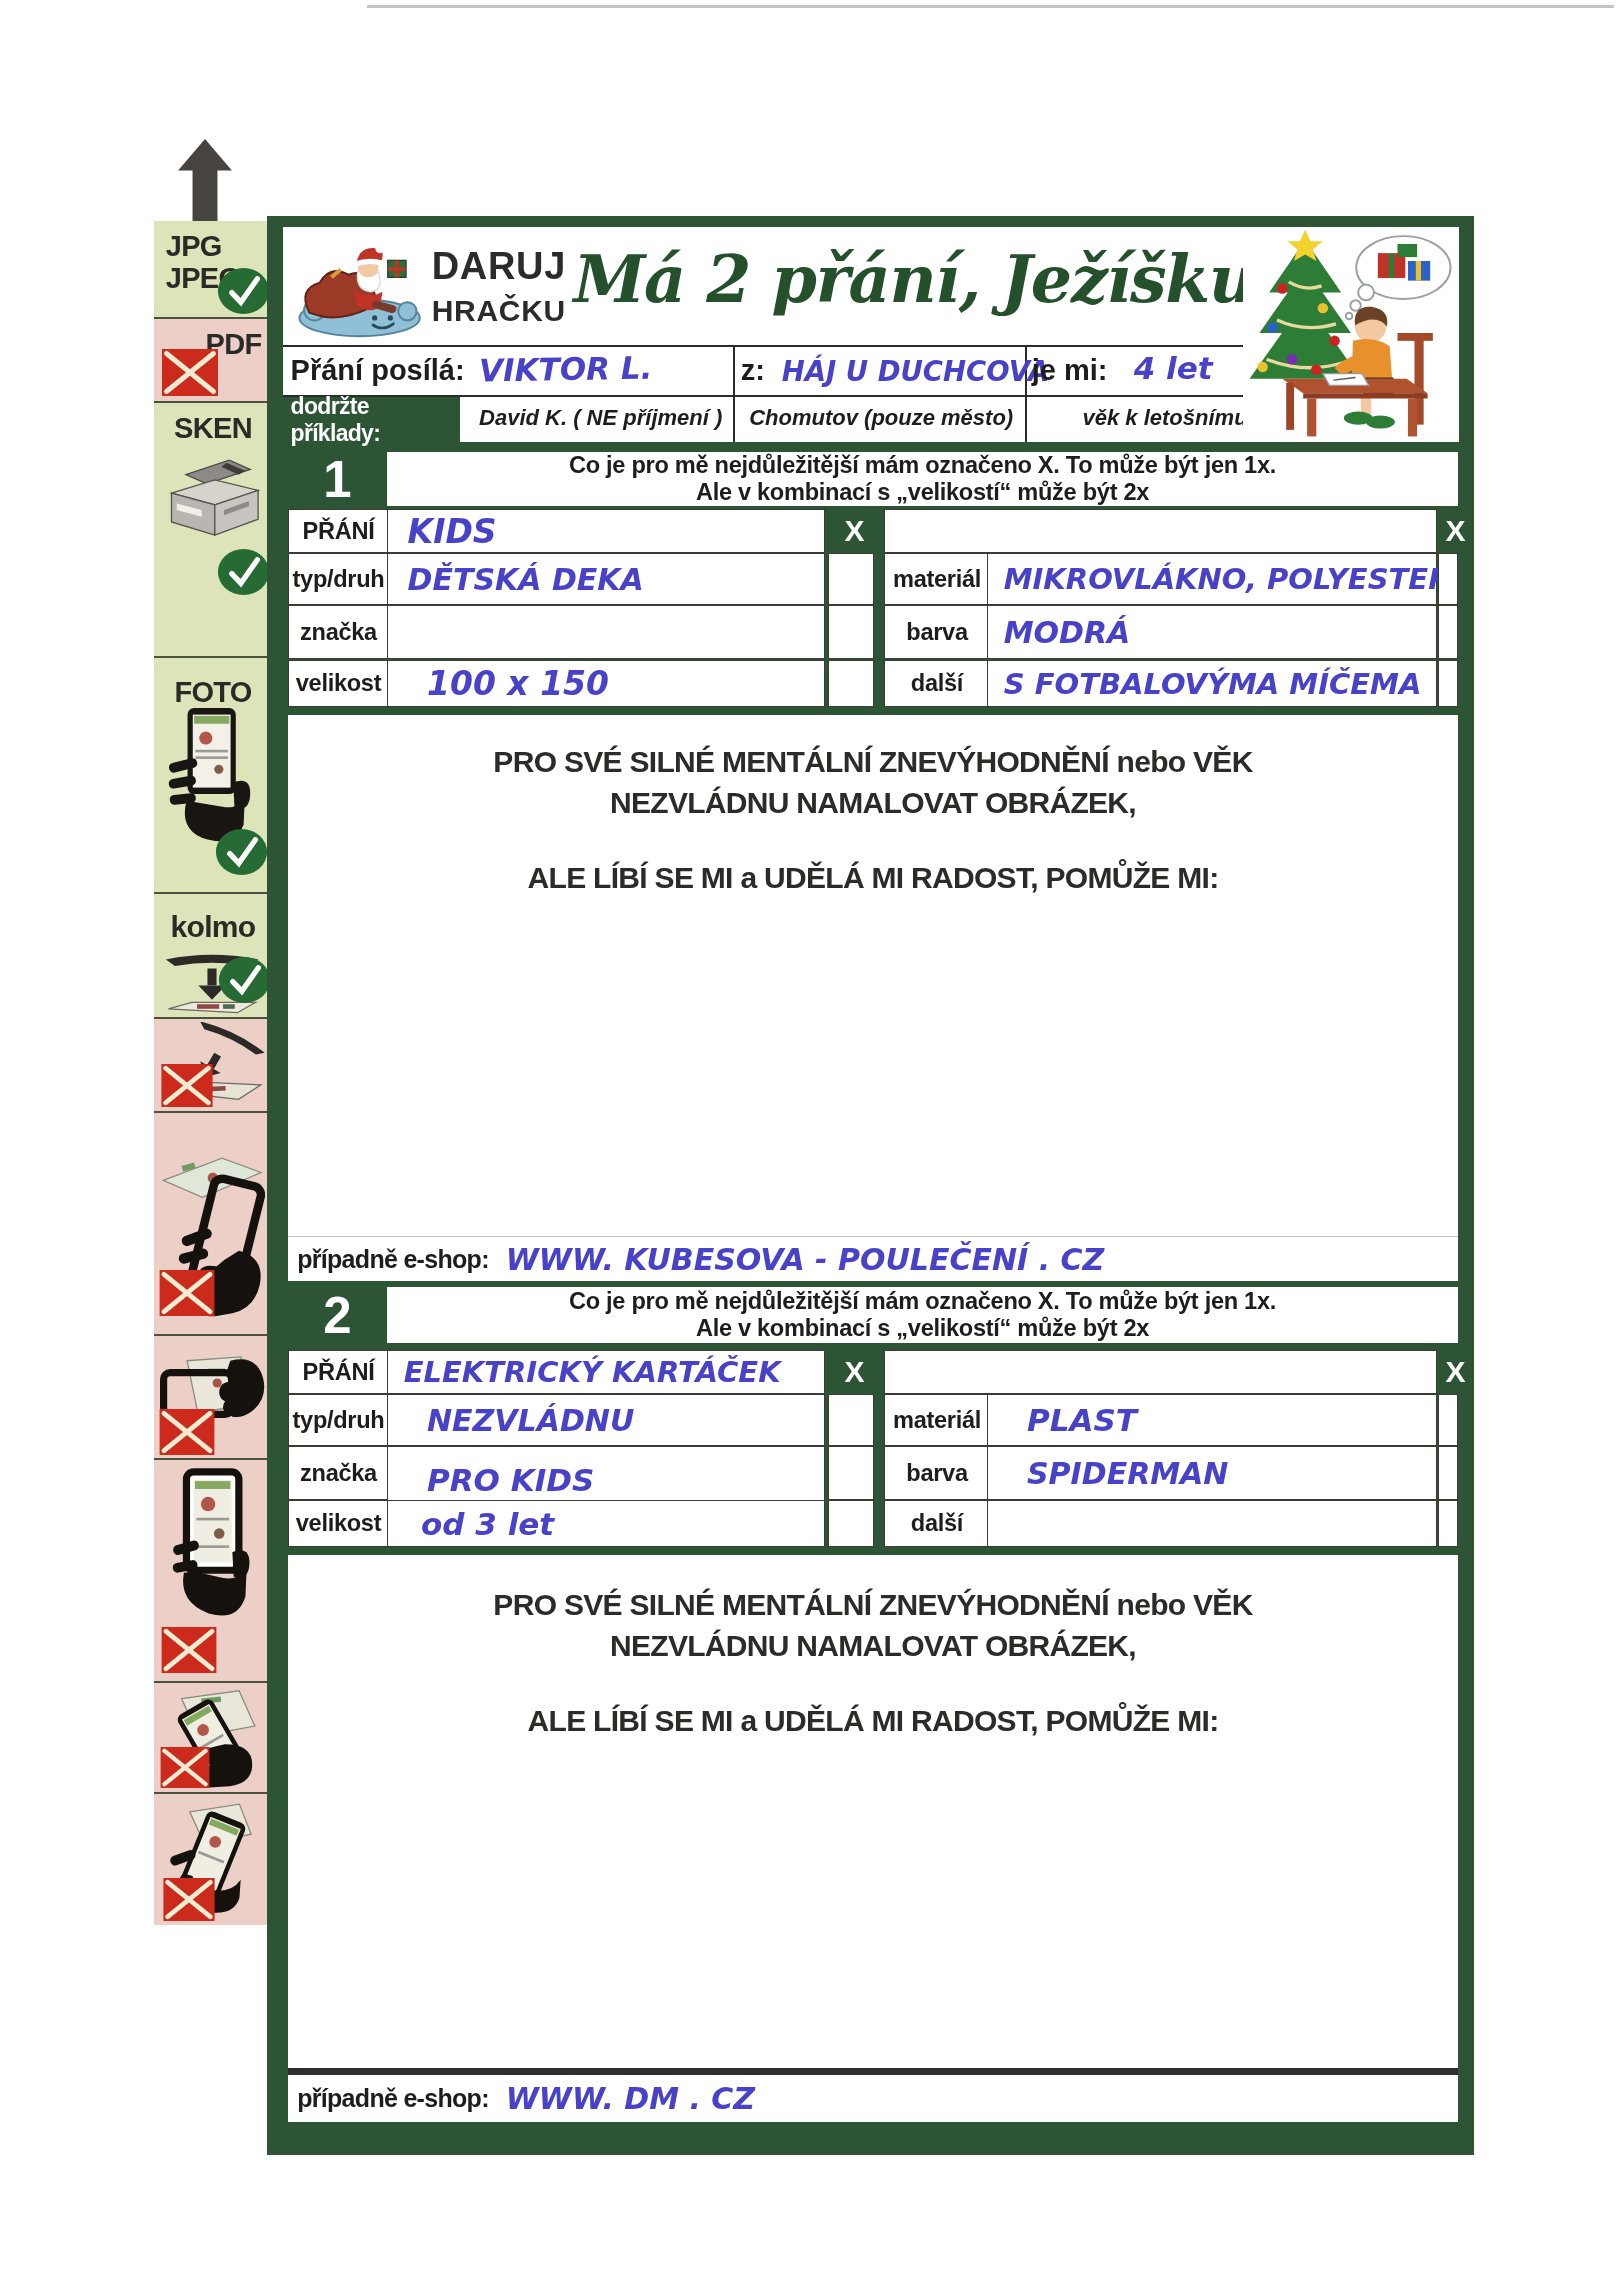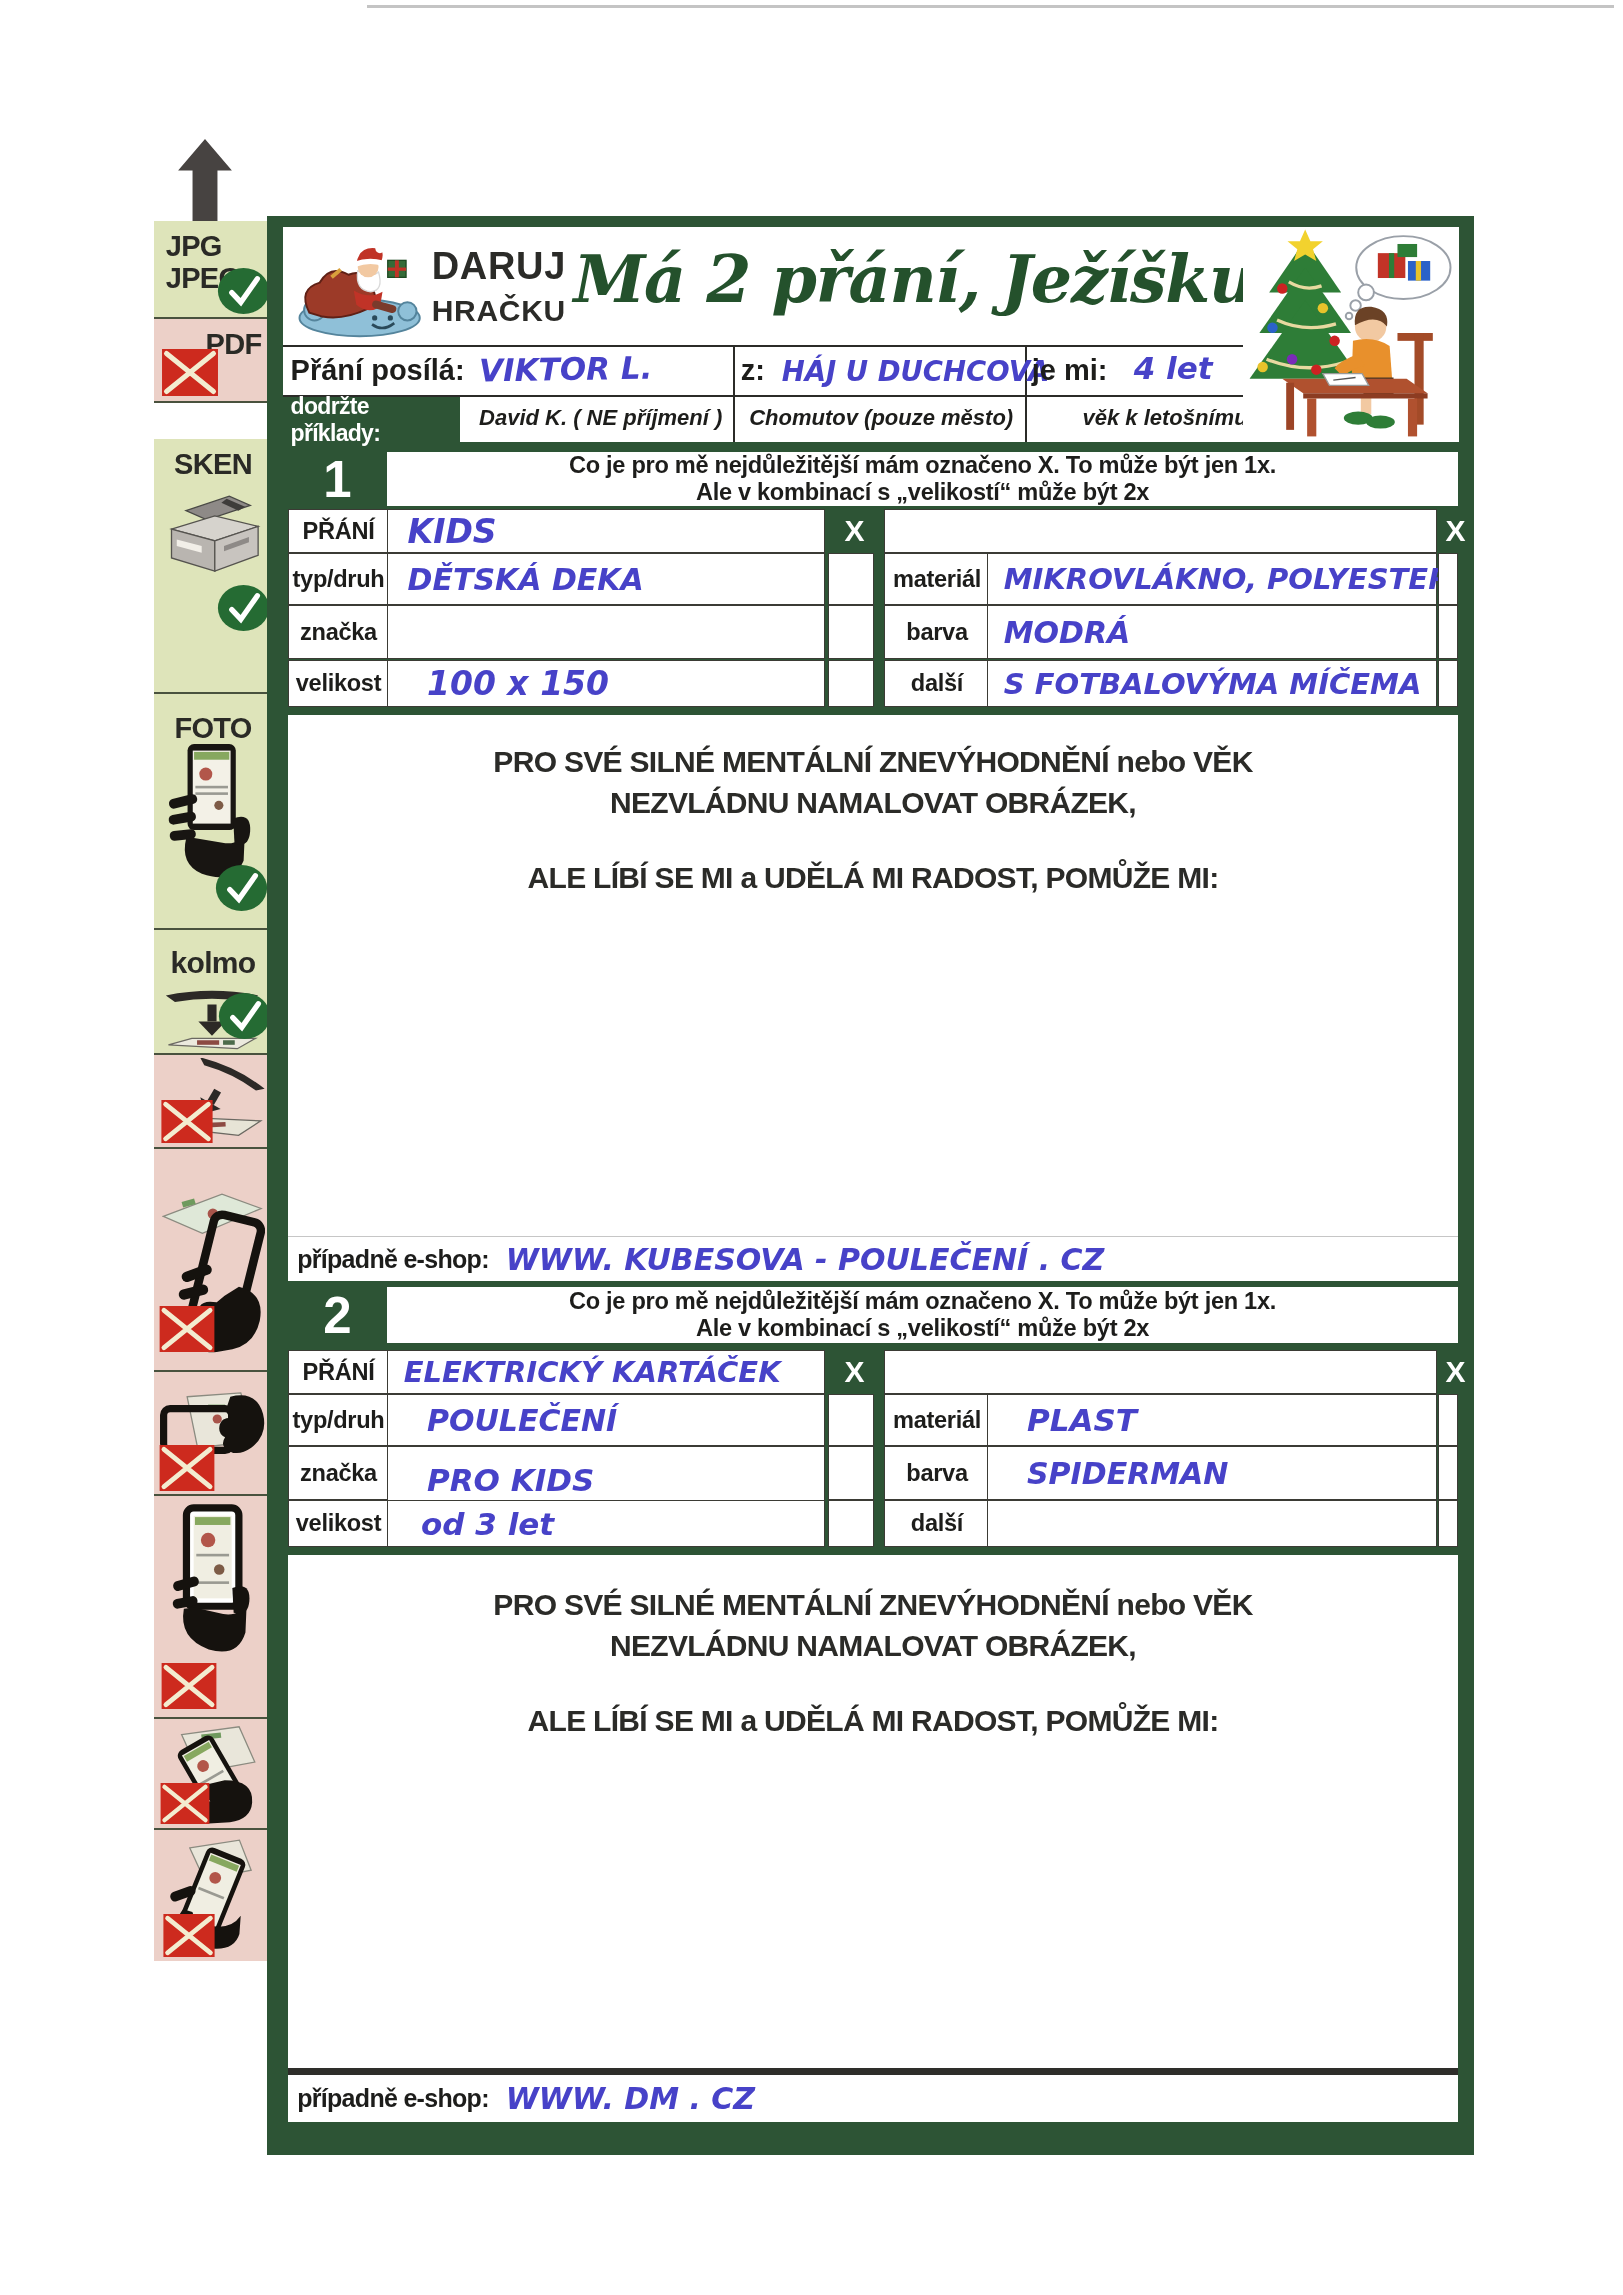--- a/index.html
+++ b/index.html
@@ -46,21 +46,21 @@
     </div>
 
     <div class="sb-item sb-pink" style="height:84px;">
       <div class="abs sb-label" style="right:10.5px;top:9.2px;">PDF</div>
       <svg class="abs" style="left:6.5px;top:30px;" width="58" height="47" viewBox="0 0 100 84">
         <rect width="100" height="84" fill="#cd2a1e"></rect>
         <path d="M8 8 L92 76 M92 8 L8 76" stroke="#f3ecd0" stroke-width="9" stroke-linecap="round"></path>
       </svg>
     </div>
 
-    <div class="sb-item sb-green" style="height:255px;margin-top:36px;">
+    <div class="sb-item sb-green" style="height:255px;">
       <div class="sb-label" style="text-align:center;padding-top:9.2px;">SKEN</div>
       <svg class="abs" style="left:6.5px;top:46px;" width="105" height="92" viewBox="0 0 160 130">
         <polygon points="38,34 104,12 136,26 70,48" fill="#8e8a87" stroke="#4a4a46" stroke-width="2"></polygon>
         <polygon points="100,16 128,28 118,34 92,22" fill="#3e3c3a"></polygon>
         <polygon points="16,62 82,42 148,58 82,80" fill="#d6d3cd" stroke="#55534f" stroke-width="2"></polygon>
         <polygon points="16,62 82,80 82,126 16,106" fill="#b9b5b0" stroke="#55534f" stroke-width="2"></polygon>
         <polygon points="82,80 148,58 148,102 82,126" fill="#c8c4bf" stroke="#55534f" stroke-width="2"></polygon>
         <polygon points="24,78 62,88 62,98 24,88" fill="#f2efe8"></polygon>
         <polygon points="96,88 134,74 134,82 96,96" fill="#8e8a87"></polygon>
       </svg>
@@ -406,21 +406,21 @@
       <span class="hw" style="font-size:29px;padding-left:15.7px;">ELEKTRICKÝ KARTÁČEK</span>
       </div>
     <div class="abs xmark" style="left:558px;top:1134px;width:59px;height:44px;line-height:44px;">X</div>
     <div class="cell" style="left:617px;top:1134px;width:553px;height:44px;"></div>
     <div class="abs xmark" style="left:1170px;top:1134px;width:37px;height:44px;line-height:44px;">X</div>
 
     <div class="cell" style="left:21px;top:1178px;width:101px;height:52px;">
       <span class="lbl" style="font-size:23.6px;">typ/druh</span>
       </div>
     <div class="cell" style="left:120px;top:1178px;width:438px;height:52px;">
-      <span class="hw" style="font-size:30px;padding-left:39px;">POULEČENÍ</span>
+      <span class="hw" style="font-size:30px;padding-left:39px;">NEZVLÁDNU</span>
       </div>
     <div class="cell" style="left:561px;top:1178px;width:46px;height:52px;"></div>
     <div class="cell" style="left:617px;top:1178px;width:106px;height:52px;">
       <span class="lbl" style="font-size:23.6px;">materiál</span>
       </div>
     <div class="cell" style="left:720px;top:1178px;width:450px;height:52px;">
       <span class="hw" style="font-size:31px;padding-left:39px;">PLAST</span>
       </div>
     <div class="cell" style="left:1171px;top:1178px;width:20px;height:52px;"></div>
 

